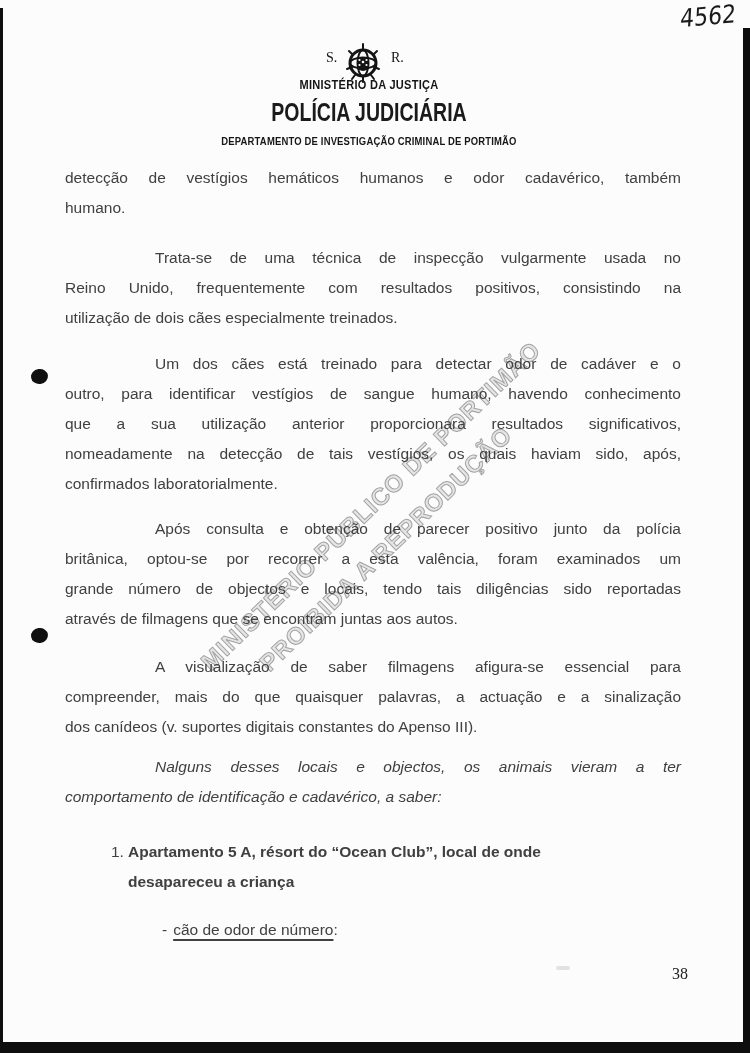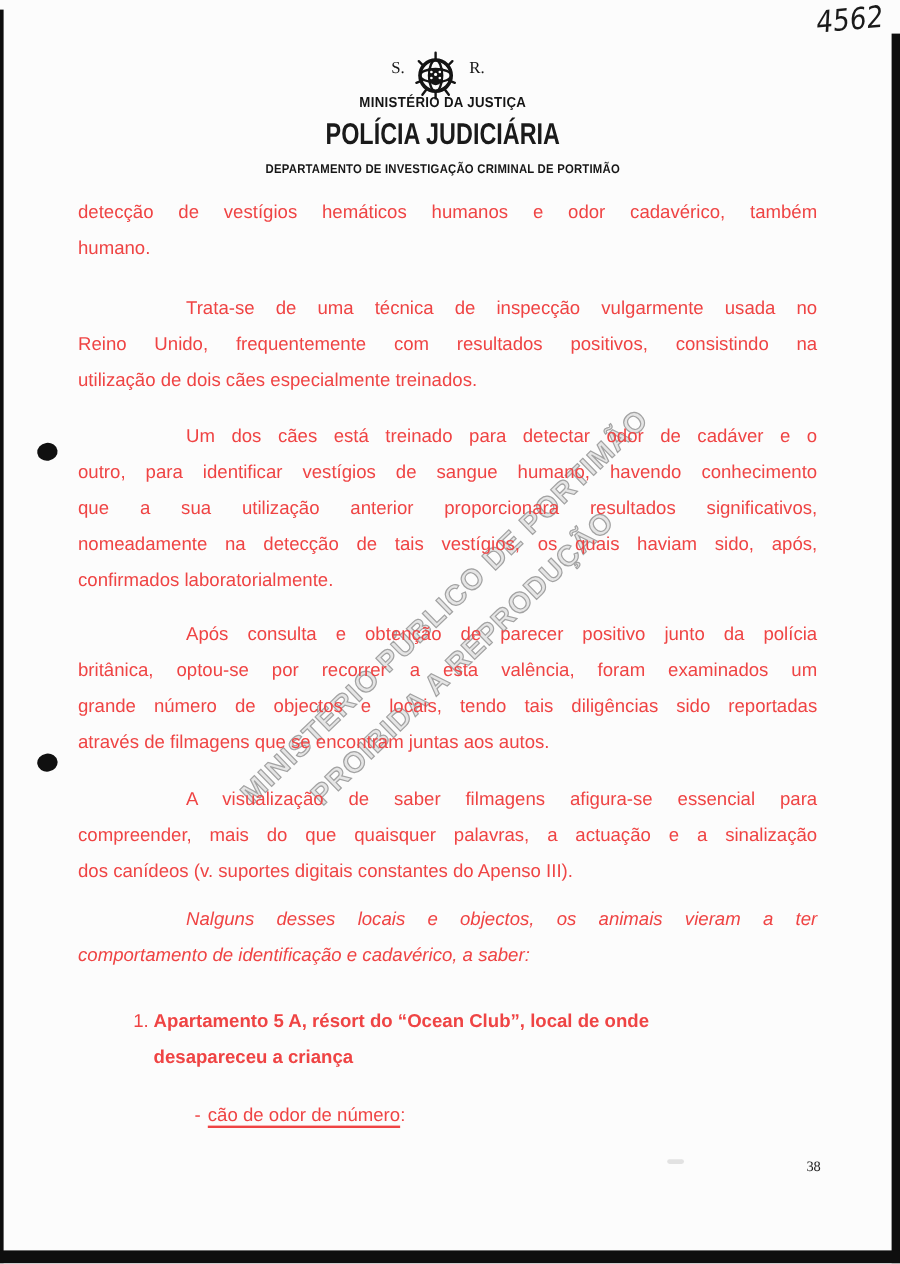--- a/index.html
+++ b/index.html
@@ -54,42 +54,42 @@
     font-size:24px;font-weight:600;letter-spacing:1px;
     color:rgba(168,168,168,0.28);
     -webkit-text-stroke:1px #a2a2a2;
     transform:translate(-50%,-50%) rotate(-44deg);
   }
   .wm1{left:371px;top:506px;}
   .wm2{left:386px;top:549px;}
   
   .body-text{
     position:absolute;left:65px;top:163px;width:616px;z-index:2;
-    font-size:15.5px;line-height:30px;color:#ef4444;
+    font-size:15.5px;line-height:30px;color:#404040;
   }
   .para{margin:0;}
   .ln{text-align:justify;text-align-last:justify;-moz-text-align-last:justify;}
   .ln.first{text-indent:90px;}
   .ln.end{text-align:left;text-align-last:left;-moz-text-align-last:left;}
   .m-p2{margin-top:20px;}
   .m-p3{margin-top:16px;}
   .m-p4{margin-top:15px;}
   .m-p5{margin-top:18px;}
   .m-p6{margin-top:10px;font-style:italic;}
   .list-item{margin-top:25px;margin-left:46px;display:flex;font-weight:700;}
   .list-num{width:17px;flex:none;font-weight:400;}
   .list-lines{flex:1;}
   .list-lines .bln{text-align:left;}
   .sub-item{margin-top:18px;margin-left:97px;}
   .sub-prefix{margin-right:6px;}
   .u{text-decoration:underline;text-underline-offset:4px;text-decoration-thickness:1.5px;}
   
   .page-num{
     position:absolute;left:672px;top:965px;z-index:2;
-    font-family:"Liberation Serif", serif;font-size:12px;color:#222;
+    font-family:"Liberation Serif", serif;font-size:16px;color:#222;
   }
   .smudge{position:absolute;left:556px;top:966px;width:14px;height:4px;background:#e2e2e2;border-radius:2px;}
 </style>
 </head>
 <body>
 
 <div class="page">
 
   <div class="edge edge-left"></div>
   <div class="edge edge-right"></div>

